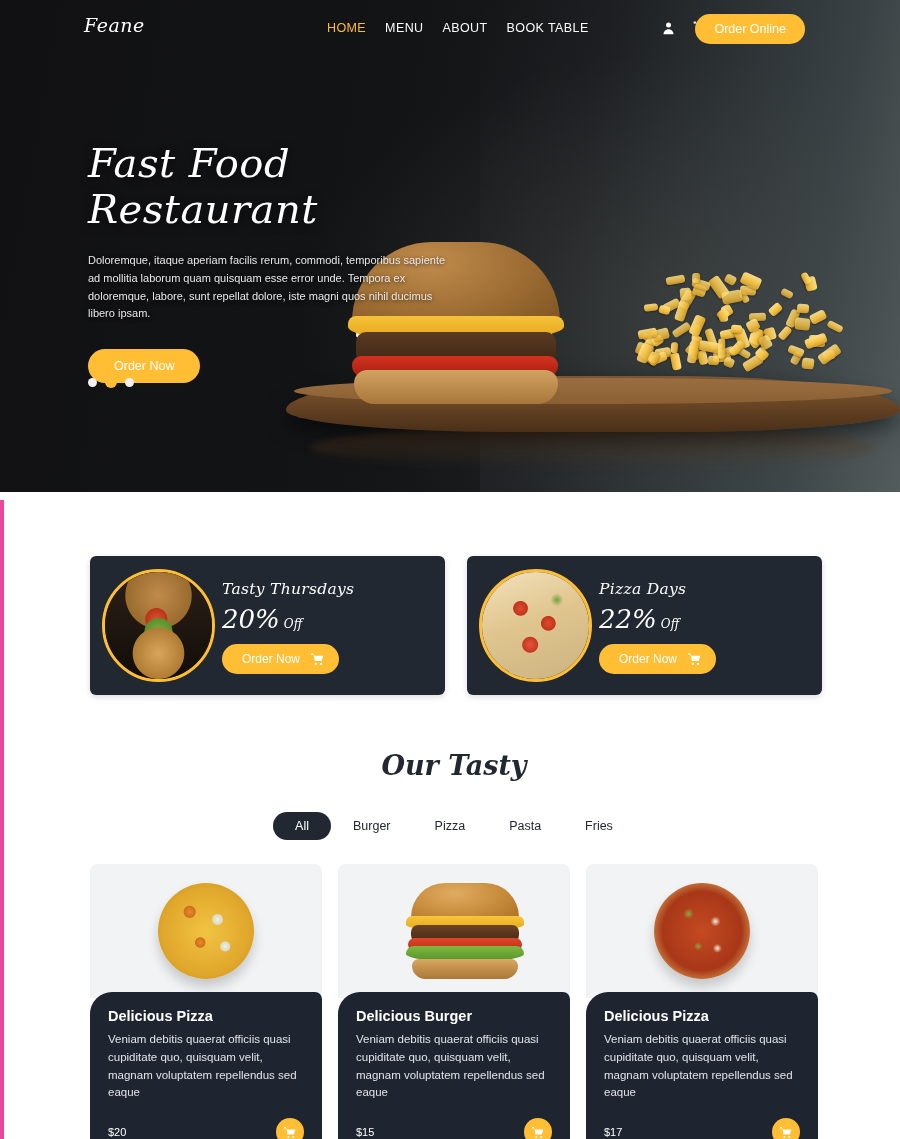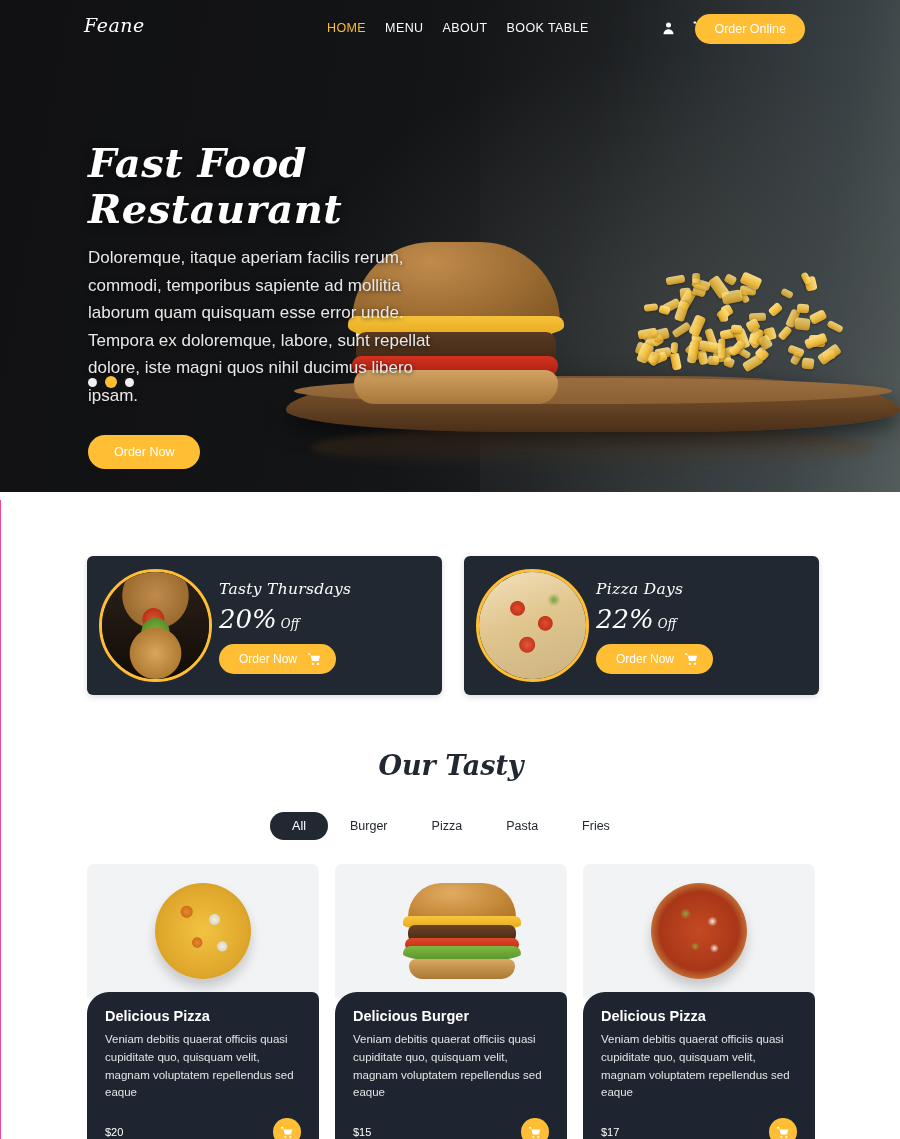--- a/index.html
+++ b/index.html
@@ -56,26 +56,26 @@
     background:#ffbe33; color:#fff; border:none;
     border-radius:22px; padding:8px 19px;
     font-size:12.5px; font-family:"Liberation Sans", sans-serif;
     cursor:pointer; white-space:nowrap;
   }
 
   
   .hero-content { position:absolute; left:88px; top:140px; width:420px; z-index:20; }
   .hero-title {
     font-family:"DejaVu Serif", serif; font-style:italic;
-    font-size:40px; color:#fff; font-weight:700;
+    font-size:40px; color:#fff; font-weight:400;
     letter-spacing:0.5px; line-height:1.15;
     text-shadow:0 2px 8px rgba(0,0,0,0.6);
   }
   .hero-desc {
-    margin-top:12px; font-size:17px; color:#e8e8e8;
+    margin-top:20px; font-size:11px; color:#e8e8e8;
     line-height:1.62; width:362px;
     text-shadow:0 1px 4px rgba(0,0,0,0.7);
   }
   .order-now-hero {
     margin-top:26px; display:inline-block;
     background:#ffbe33; color:#fff; border:none;
     border-radius:20px; padding:10px 26px;
     font-size:12.5px; font-family:"Liberation Sans", sans-serif;
     cursor:pointer;
   }
@@ -133,21 +133,21 @@
     border-radius:14px 14px 22px 22px;
   }
   
   .fries { position:absolute; left:306px; bottom:54px; width:296px; height:130px; }
   .fry {
     position:absolute; background:linear-gradient(180deg,#ffe08a 0%, #f3c242 60%, #d9a02c 100%);
     border-radius:3px; box-shadow:0 1px 2px rgba(0,0,0,0.35);
   }
 
   
-  .white-sec { position:absolute; top:500px; left:0; width:900px; height:639px; background:#fff; border-left:1px solid #ec4899; }
+  .white-sec { position:absolute; top:500px; left:0; width:900px; height:639px; background:#fff; border-left:4px solid #ec4899; }
 
   
   .offers { position:absolute; top:56px; left:86px; display:flex; gap:22px; }
   .offer-card {
     width:355px; height:139px; background:#222831;
     border-radius:6px; position:relative;
     box-shadow:0 2px 6px rgba(0,0,0,0.14);
   }
   .offer-img {
     position:absolute; left:12px; top:13px; width:113px; height:113px;

